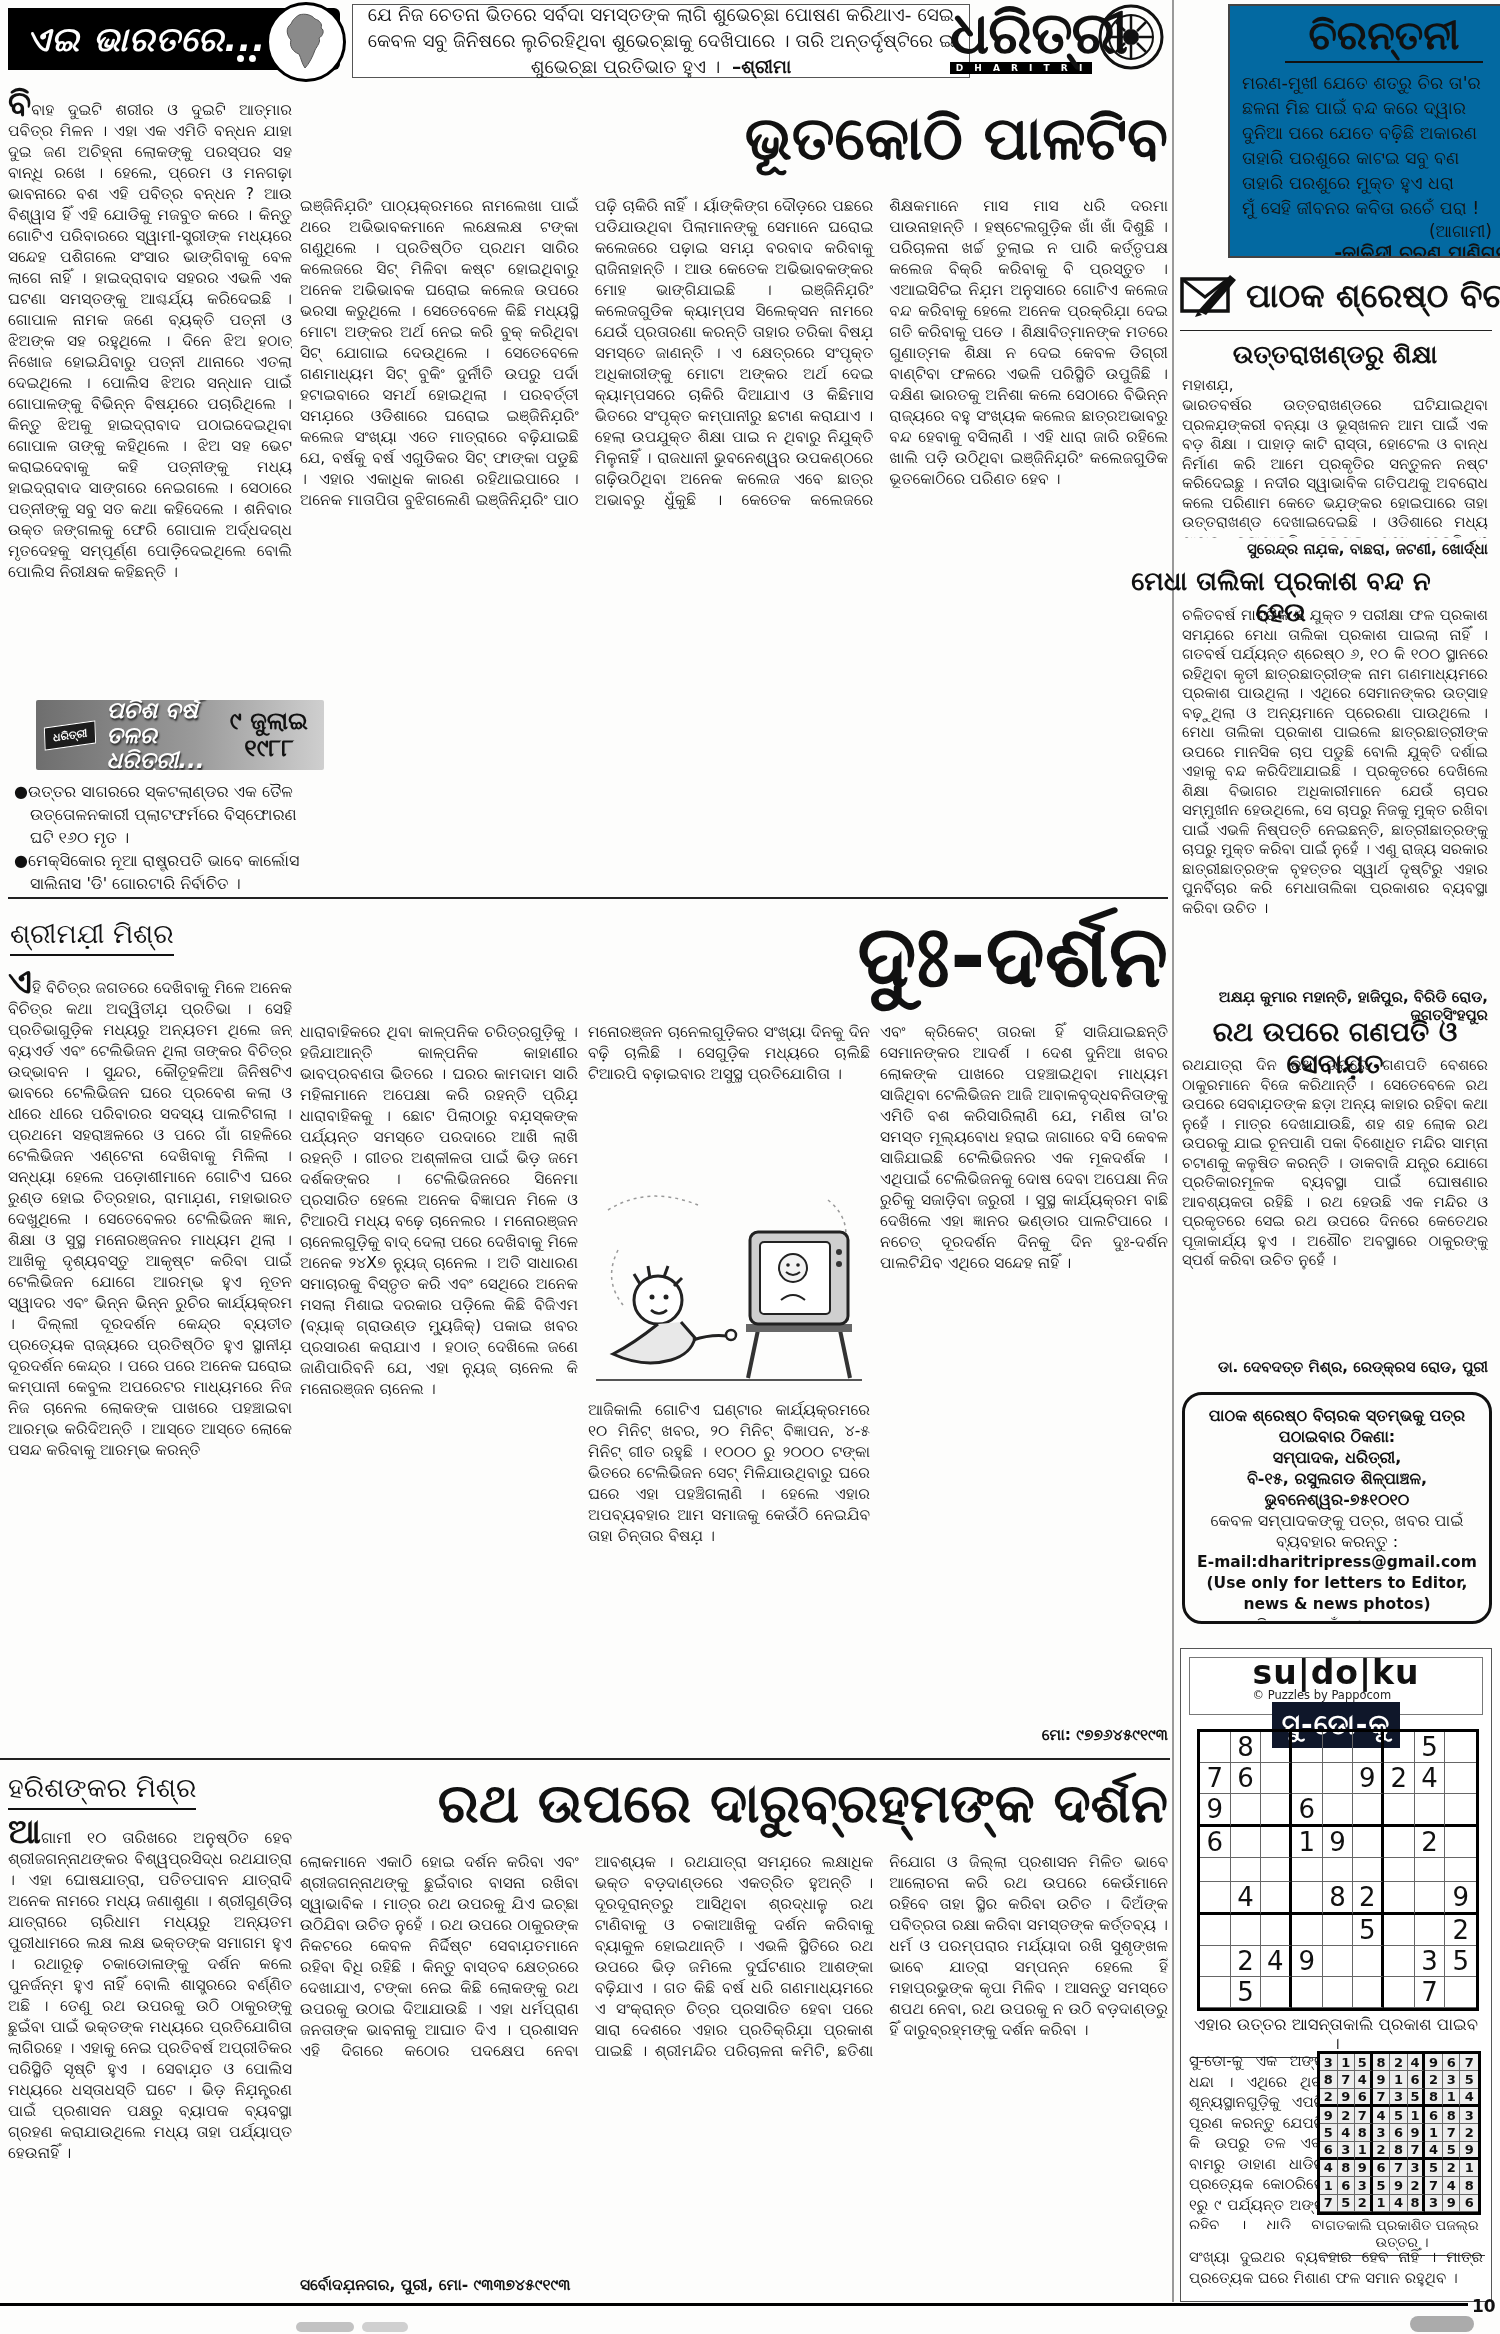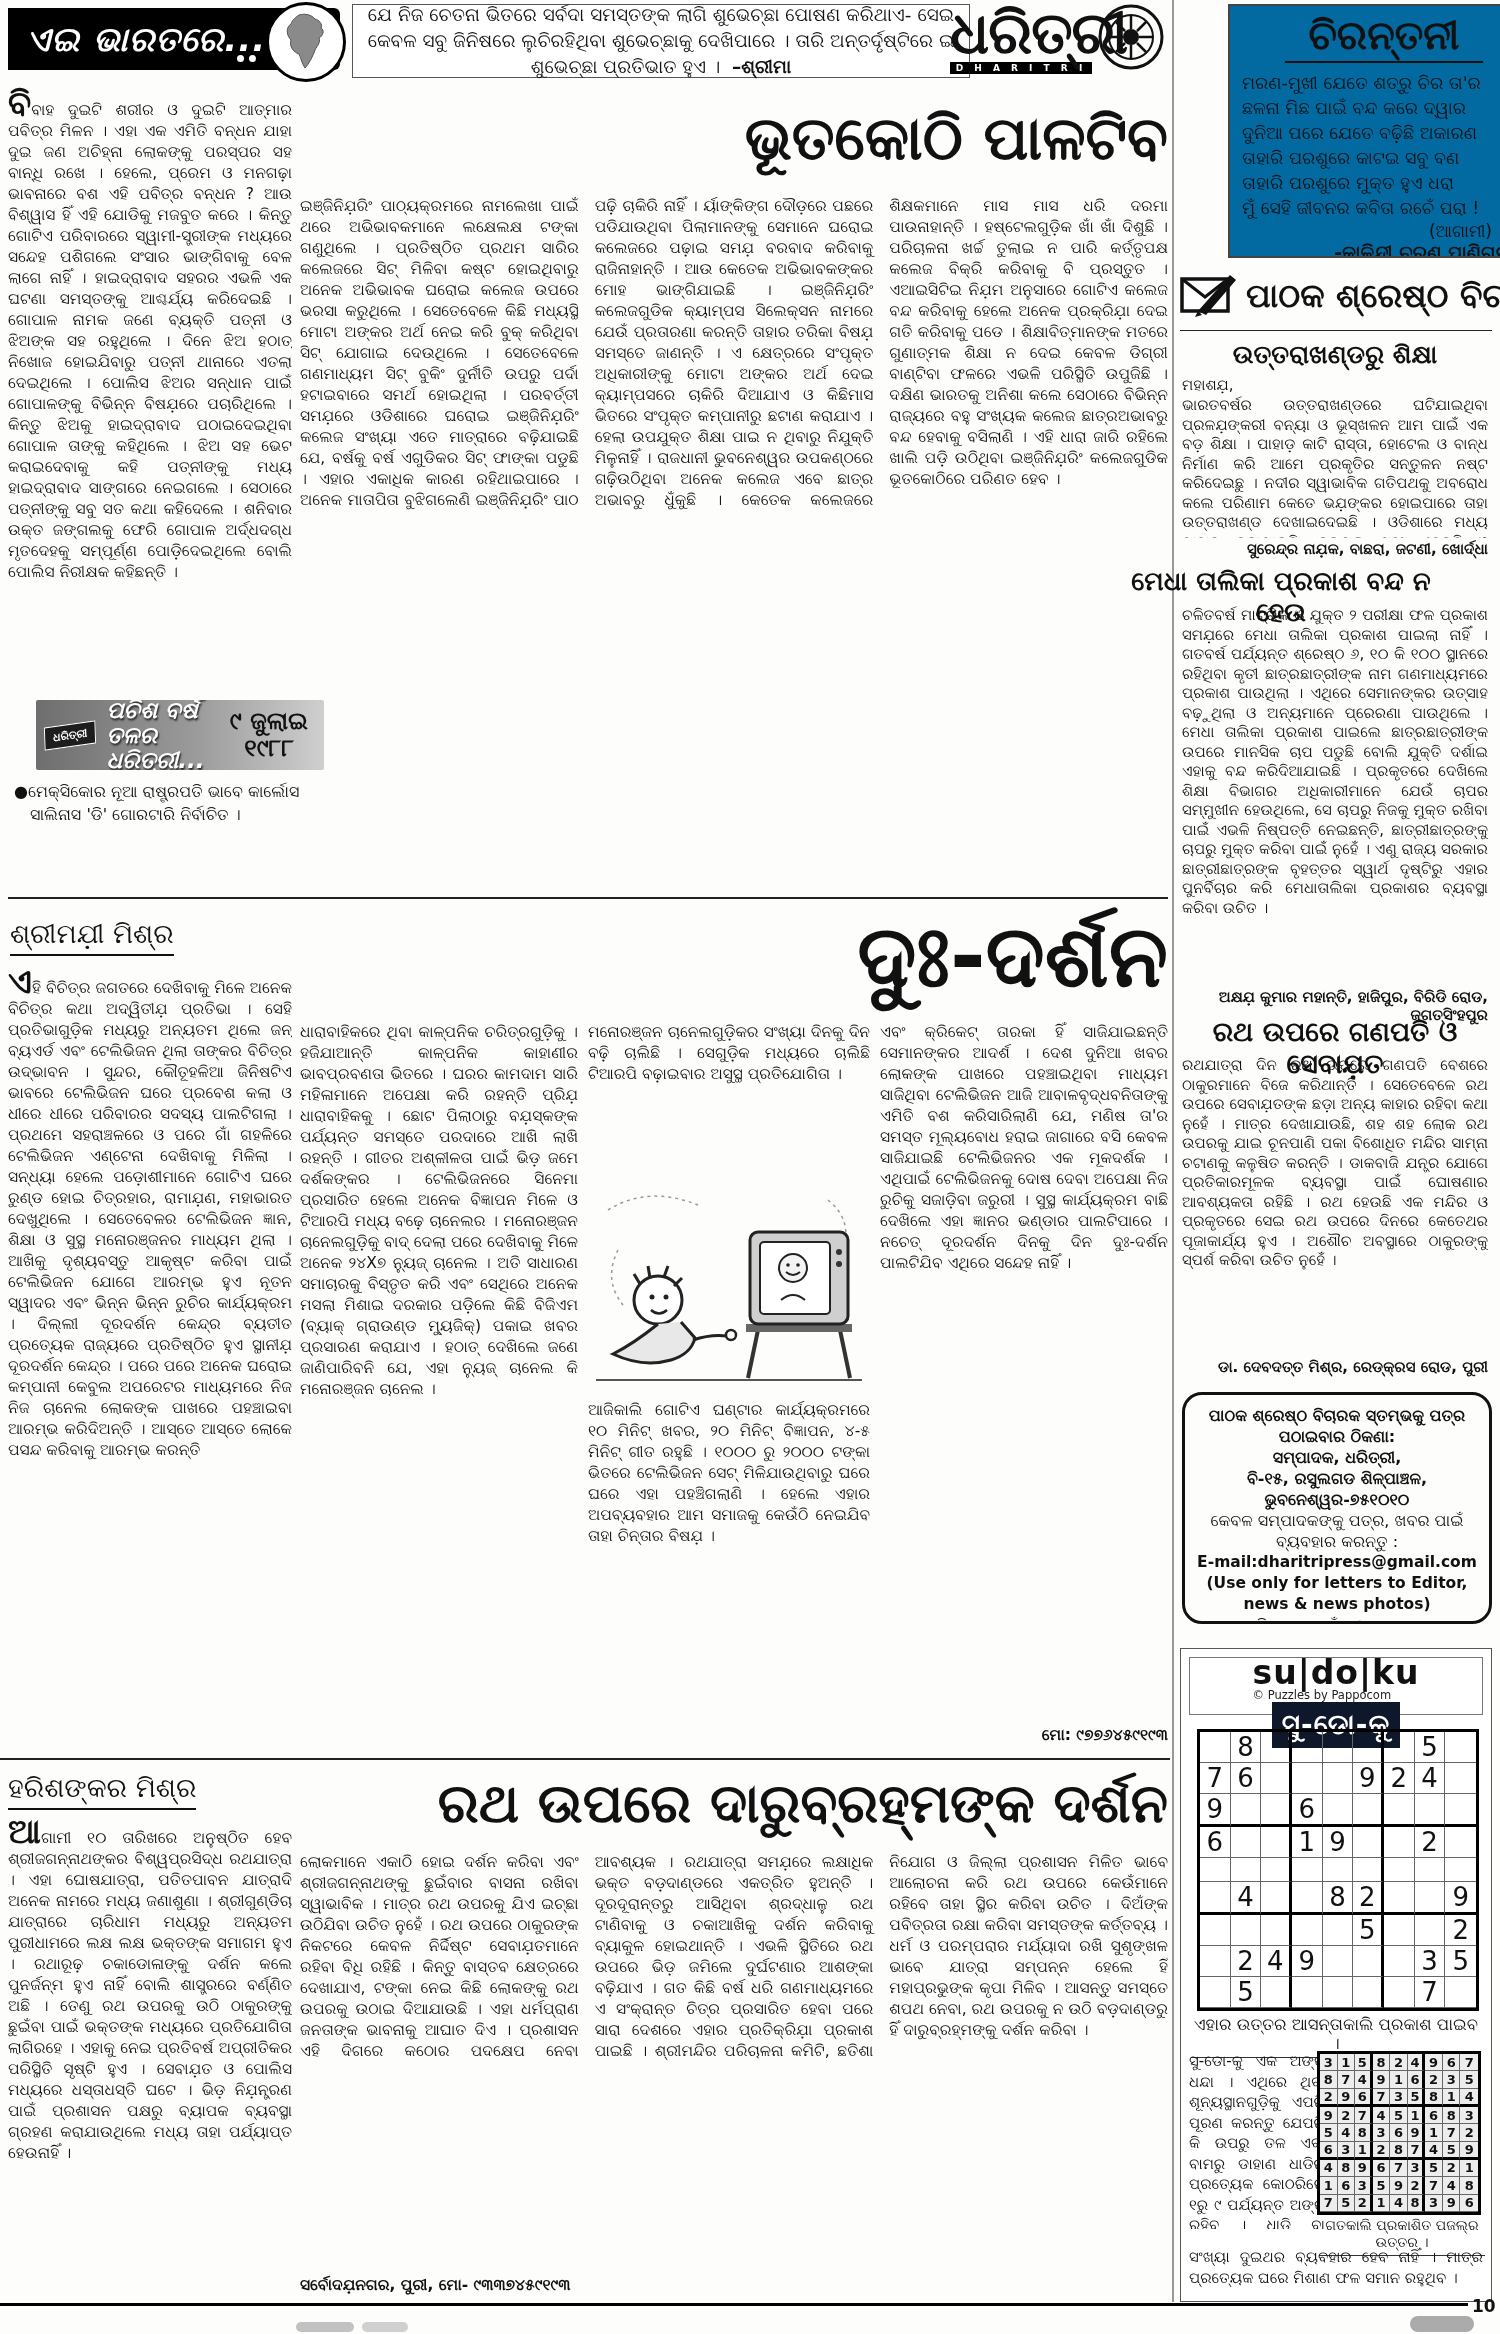--- a/index.html
+++ b/index.html
@@ -121,20 +121,21 @@
     <span class="arch-title">
       <span>ପଚିଶ ବର୍ଷ</span><br>
       <span>ତଳର ଧରିତ୍ରୀ...</span>
     </span>
     <span class="arch-date">
       <span>୯ ଜୁଲାଇ</span><br>
       <span>୧୯୮୮</span>
     </span>
   </div>
   <div class="abs bullets" style="left:14px;top:780px;width:302px;height:112px;overflow:hidden;">
+    <div>●<span>ଉତ୍ତର ସାଗରରେ ସ୍କଟଲାଣ୍ଡର ଏକ ତୈଳ ଉତ୍ତୋଳନକାରୀ ପ୍ଲାଟଫର୍ମରେ ବିସ୍ଫୋରଣ ଘଟି ୧୬୦ ମୃତ ।</span></div>
     <div>●<span>ମେକ୍ସିକୋର ନୂଆ ରାଷ୍ଟ୍ରପତି ଭାବେ କାର୍ଲୋସ ସାଲିନାସ 'ଡି' ଗୋରଟାରି ନିର୍ବାଚିତ ।</span></div>
 
   </div>
 
   <div class="abs hr" style="left:8px;top:897px;width:1160px;"></div>
 
   <div class="abs" style="left:10px;top:918px;">
     <span class="byline">ଶ୍ରୀମଯ଼ୀ ମିଶ୍ର</span>
   </div>
   <div class="abs headline" style="left:300px;top:898px;width:868px;height:116px;font-size:86px;line-height:116px;">ଦୁଃ-ଦର୍ଶନ</div>

